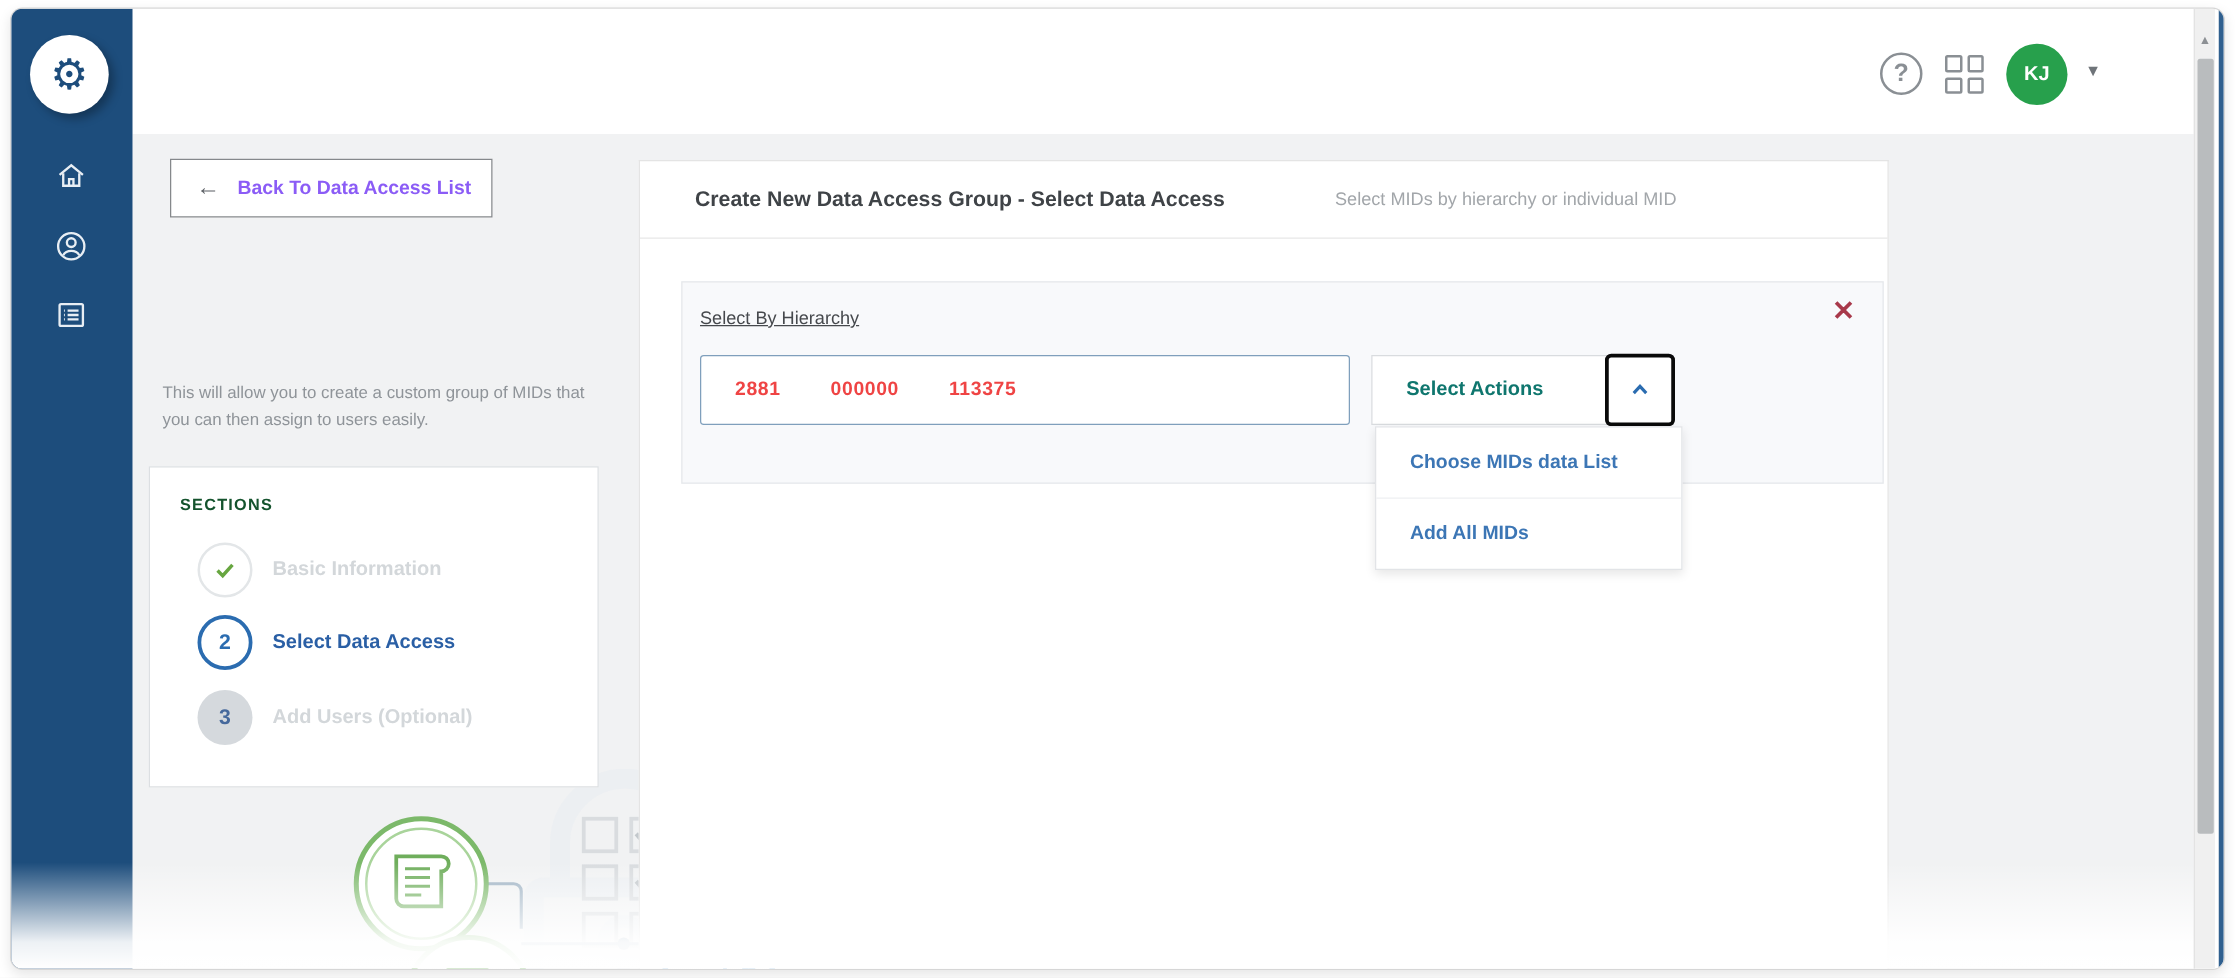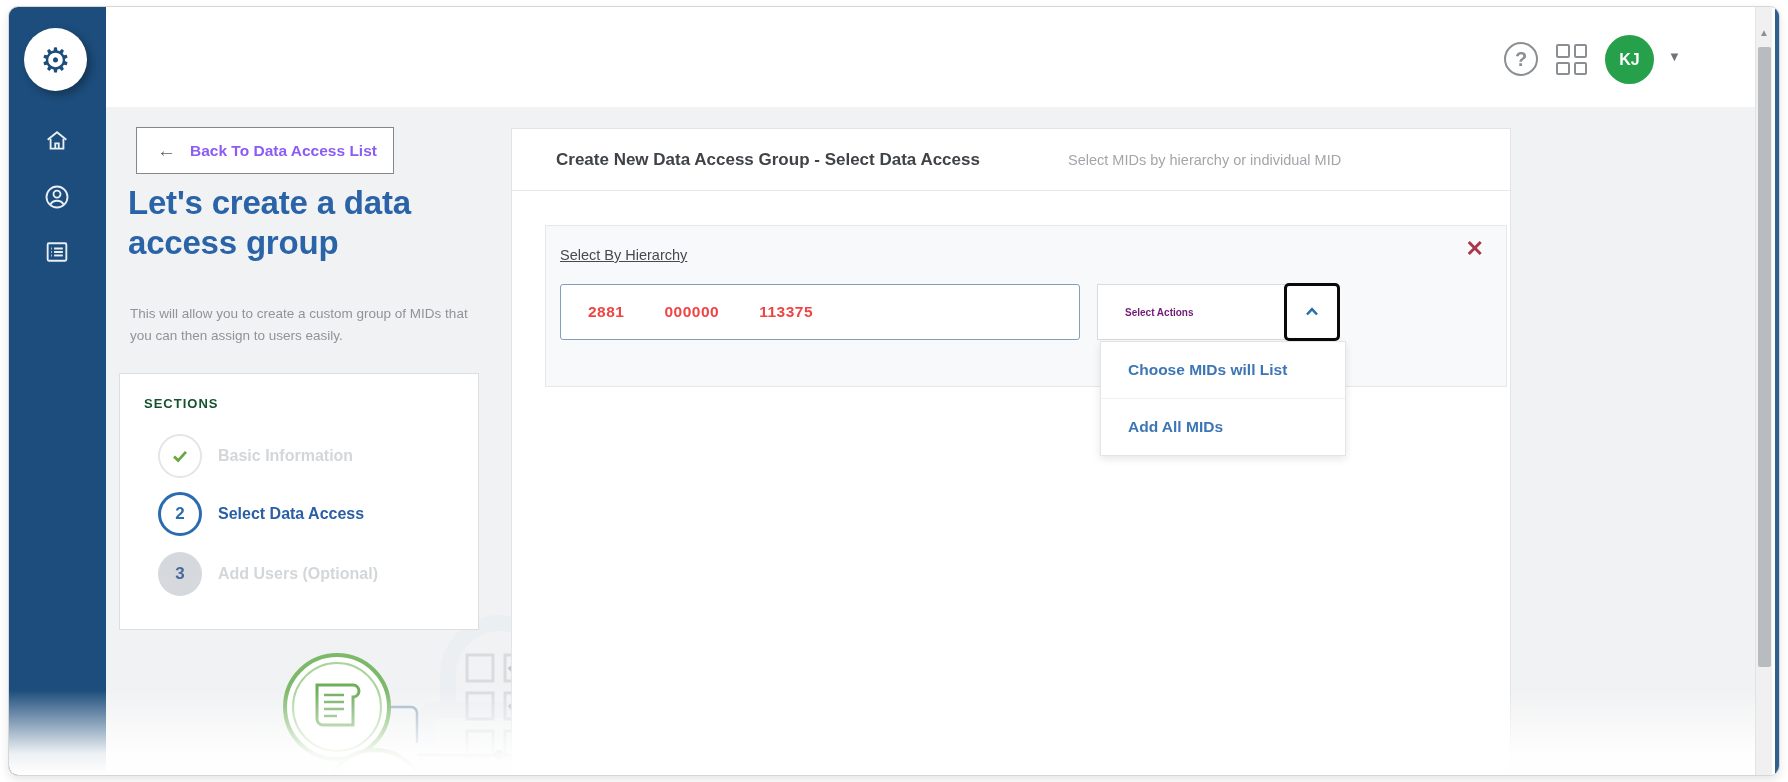--- a/index.html
+++ b/index.html
@@ -104,21 +104,21 @@
     position:absolute; left:14px; top:58px; width:520px; height:56px;
     background:#ffffff; border:1px solid #7f9fbc; border-radius:3px;
     display:flex; align-items:center; gap:40px; padding-left:27px;
     font-size:15.5px; font-weight:bold; color:#ef4444; letter-spacing:0.5px; cursor:text;
   }
   .actions-btn {
     position:absolute; left:551px; top:58px; width:242px; height:56px;
     background:#ffffff; border:1px solid #d9dcdf;
     display:flex; align-items:stretch; cursor:pointer;
   }
-  .actions-label { flex:1; display:flex; align-items:center; padding-left:27px; color:#701a75; font-weight:bold; font-size:10px; }
+  .actions-label { flex:1; display:flex; align-items:center; padding-left:27px; color:#0f766e; font-weight:bold; font-size:16px; }
   .chevron-box {
     width:56px; margin:-2px; border:3px solid #0a0a0a; border-radius:5px; background:#ffffff;
     display:flex; align-items:center; justify-content:center;
   }
   .chevron-box svg { width:20px; height:20px; stroke:#2b6cb0; stroke-width:3; fill:none; }
   .close-x { position:absolute; right:22px; top:12px; font-size:22px; font-weight:bold; color:#a8394a; cursor:pointer; line-height:1; }
 
   .dropdown {
     position:absolute; left:554px; top:115px; width:246px;
     background:#ffffff; border:1px solid #e2e4e7; box-shadow:0 3px 8px rgba(0,0,0,0.10);
@@ -183,21 +183,20 @@
       <span>KJ</span>
     </div>
     <div class="avatar-caret">▼</div>
   </div>
 
   <div class="back-btn">
     <span class="arrow">←</span>
     <span class="label">Back To Data Access List</span>
   </div>
 
-  <h1 class="page-title">Let's create a data access group</h1>
   <p class="page-desc">This will allow you to create a custom group of MIDs that you can then assign to users easily.</p>
 
   <div class="sections-card">
     <div class="sections-label">SECTIONS</div>
 
     <div class="step-row r1">
       <div class="step-circle done">
         <svg viewBox="0 0 24 24">
             <polyline points="5.5,12.5 10,17 18.5,7.5"></polyline>
           </svg>
@@ -305,21 +304,21 @@
         <div class="chevron-box">
           <svg viewBox="0 0 24 24">
               <polyline points="6,15 12,8.5 18,15"></polyline>
             </svg>
         </div>
       </div>
 
       <div class="close-x">✕</div>
 
       <div class="dropdown">
-        <div class="item">Choose MIDs will List</div>
+        <div class="item">Choose MIDs data List</div>
         <div class="divider"></div>
         <div class="item">Add All MIDs</div>
       </div>
     </div>
   </div>
 
   <div class="scrollbar">
     <div class="arrow-up">▲</div>
     <div class="thumb"></div>
   </div>

